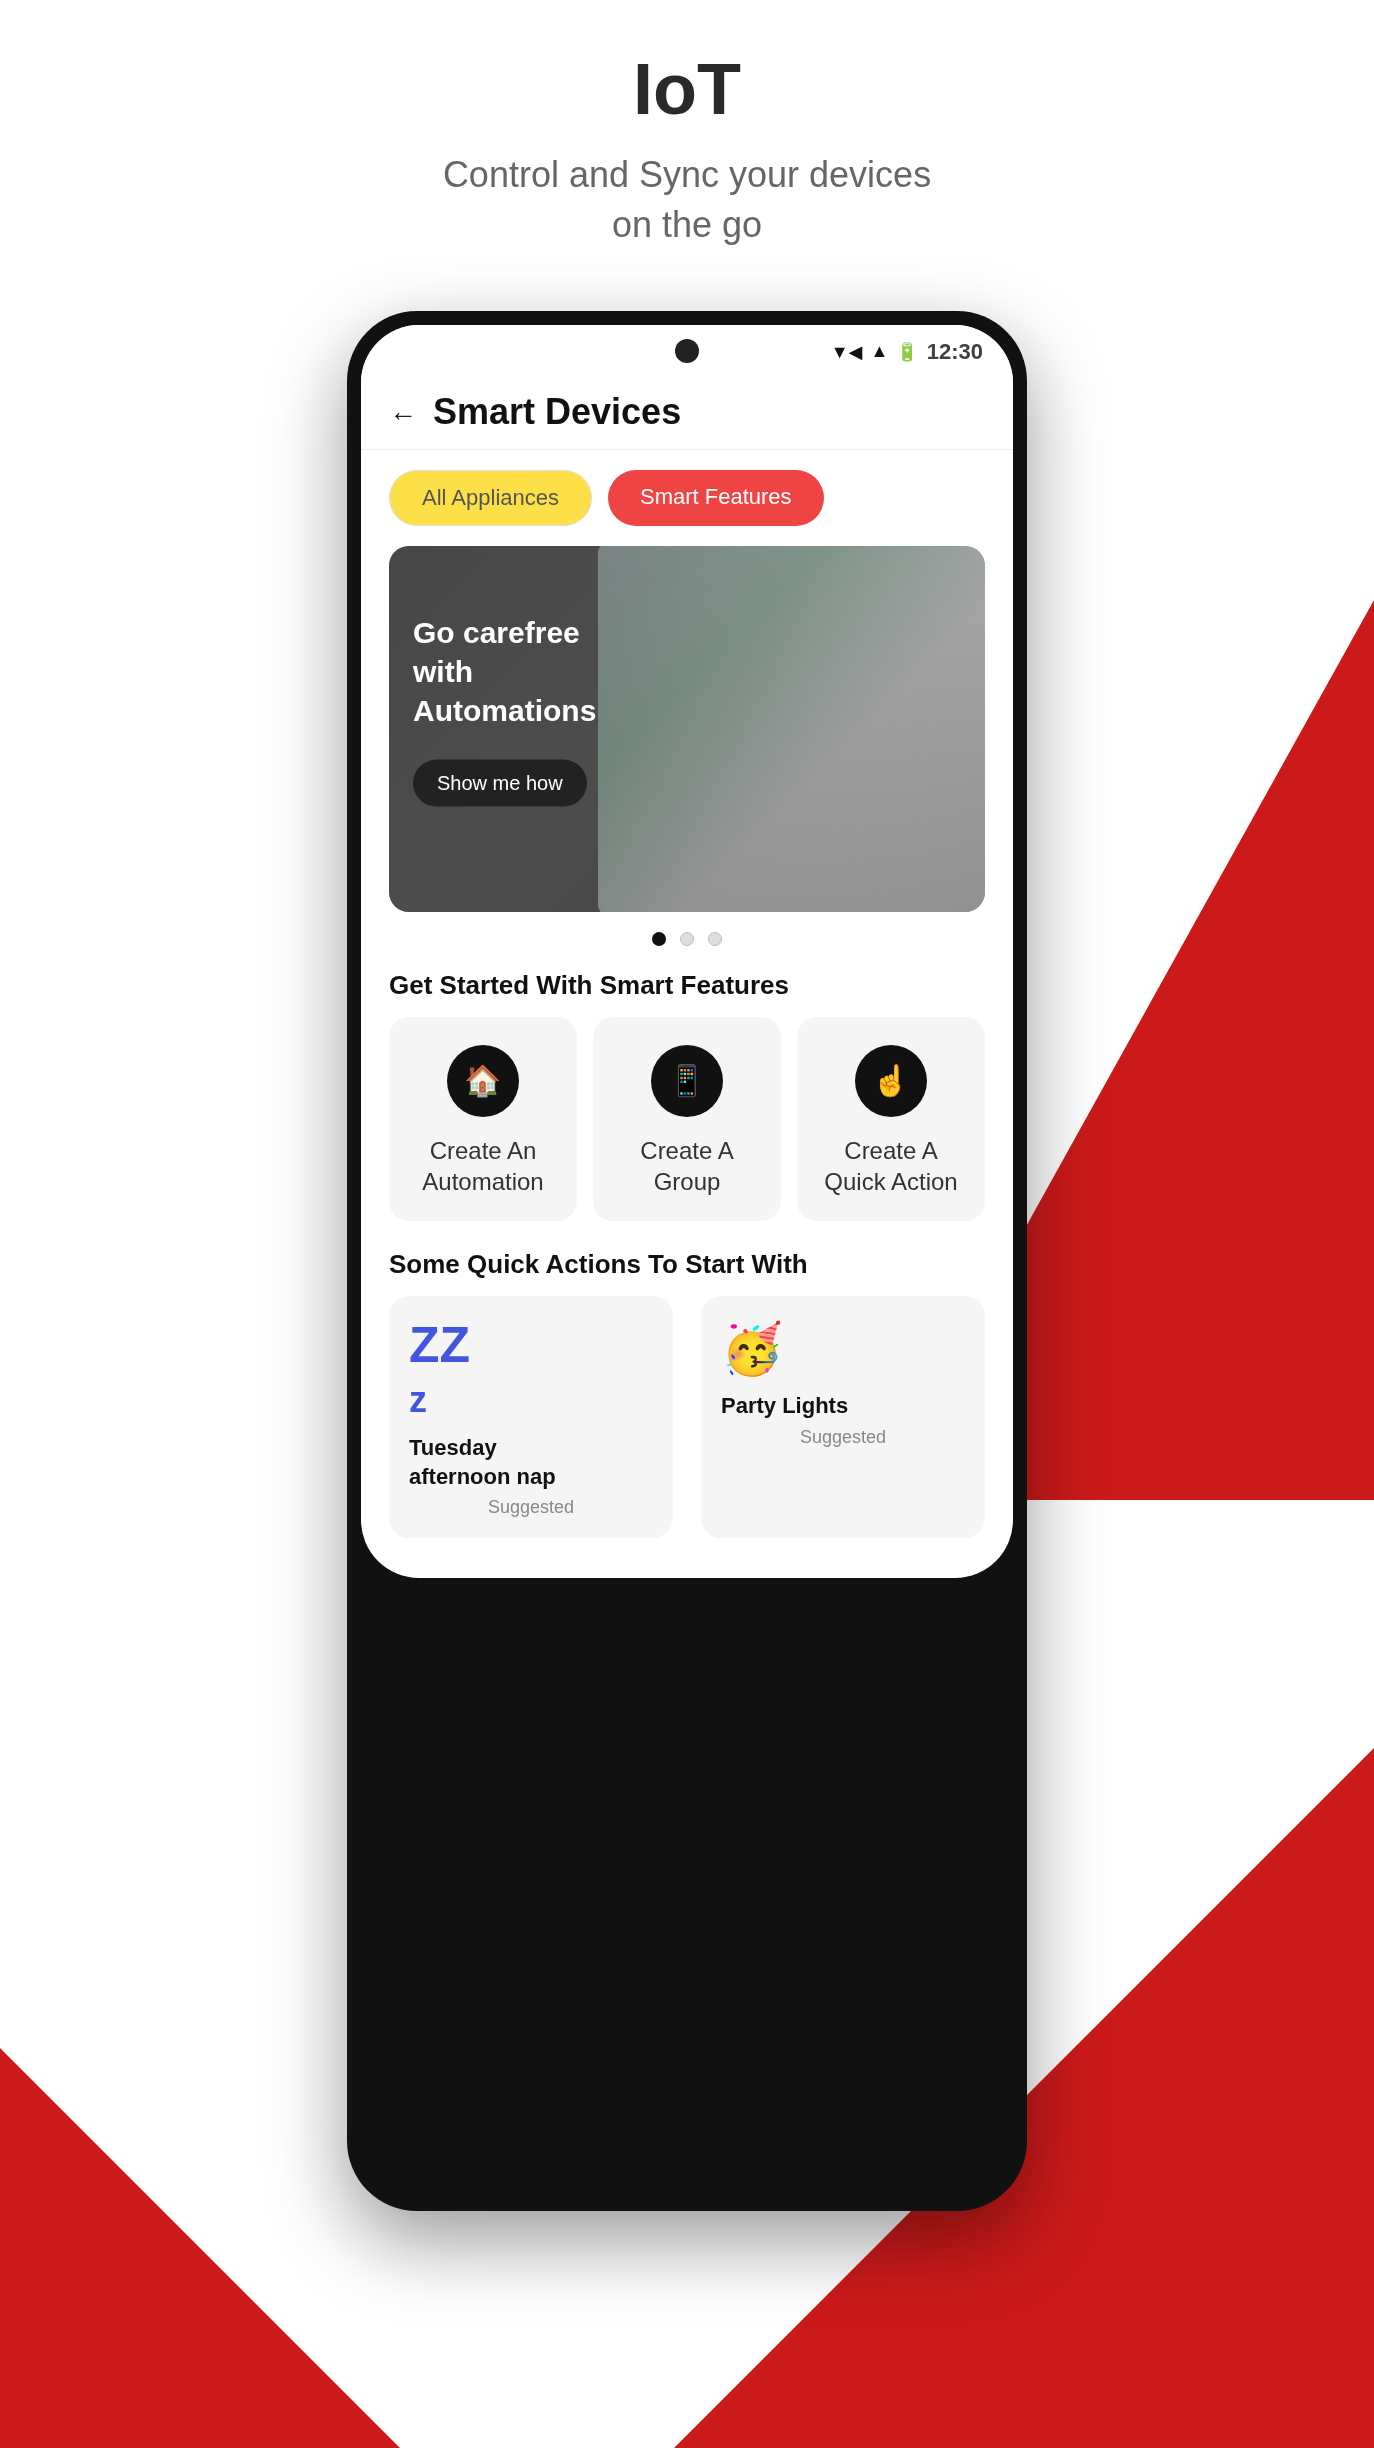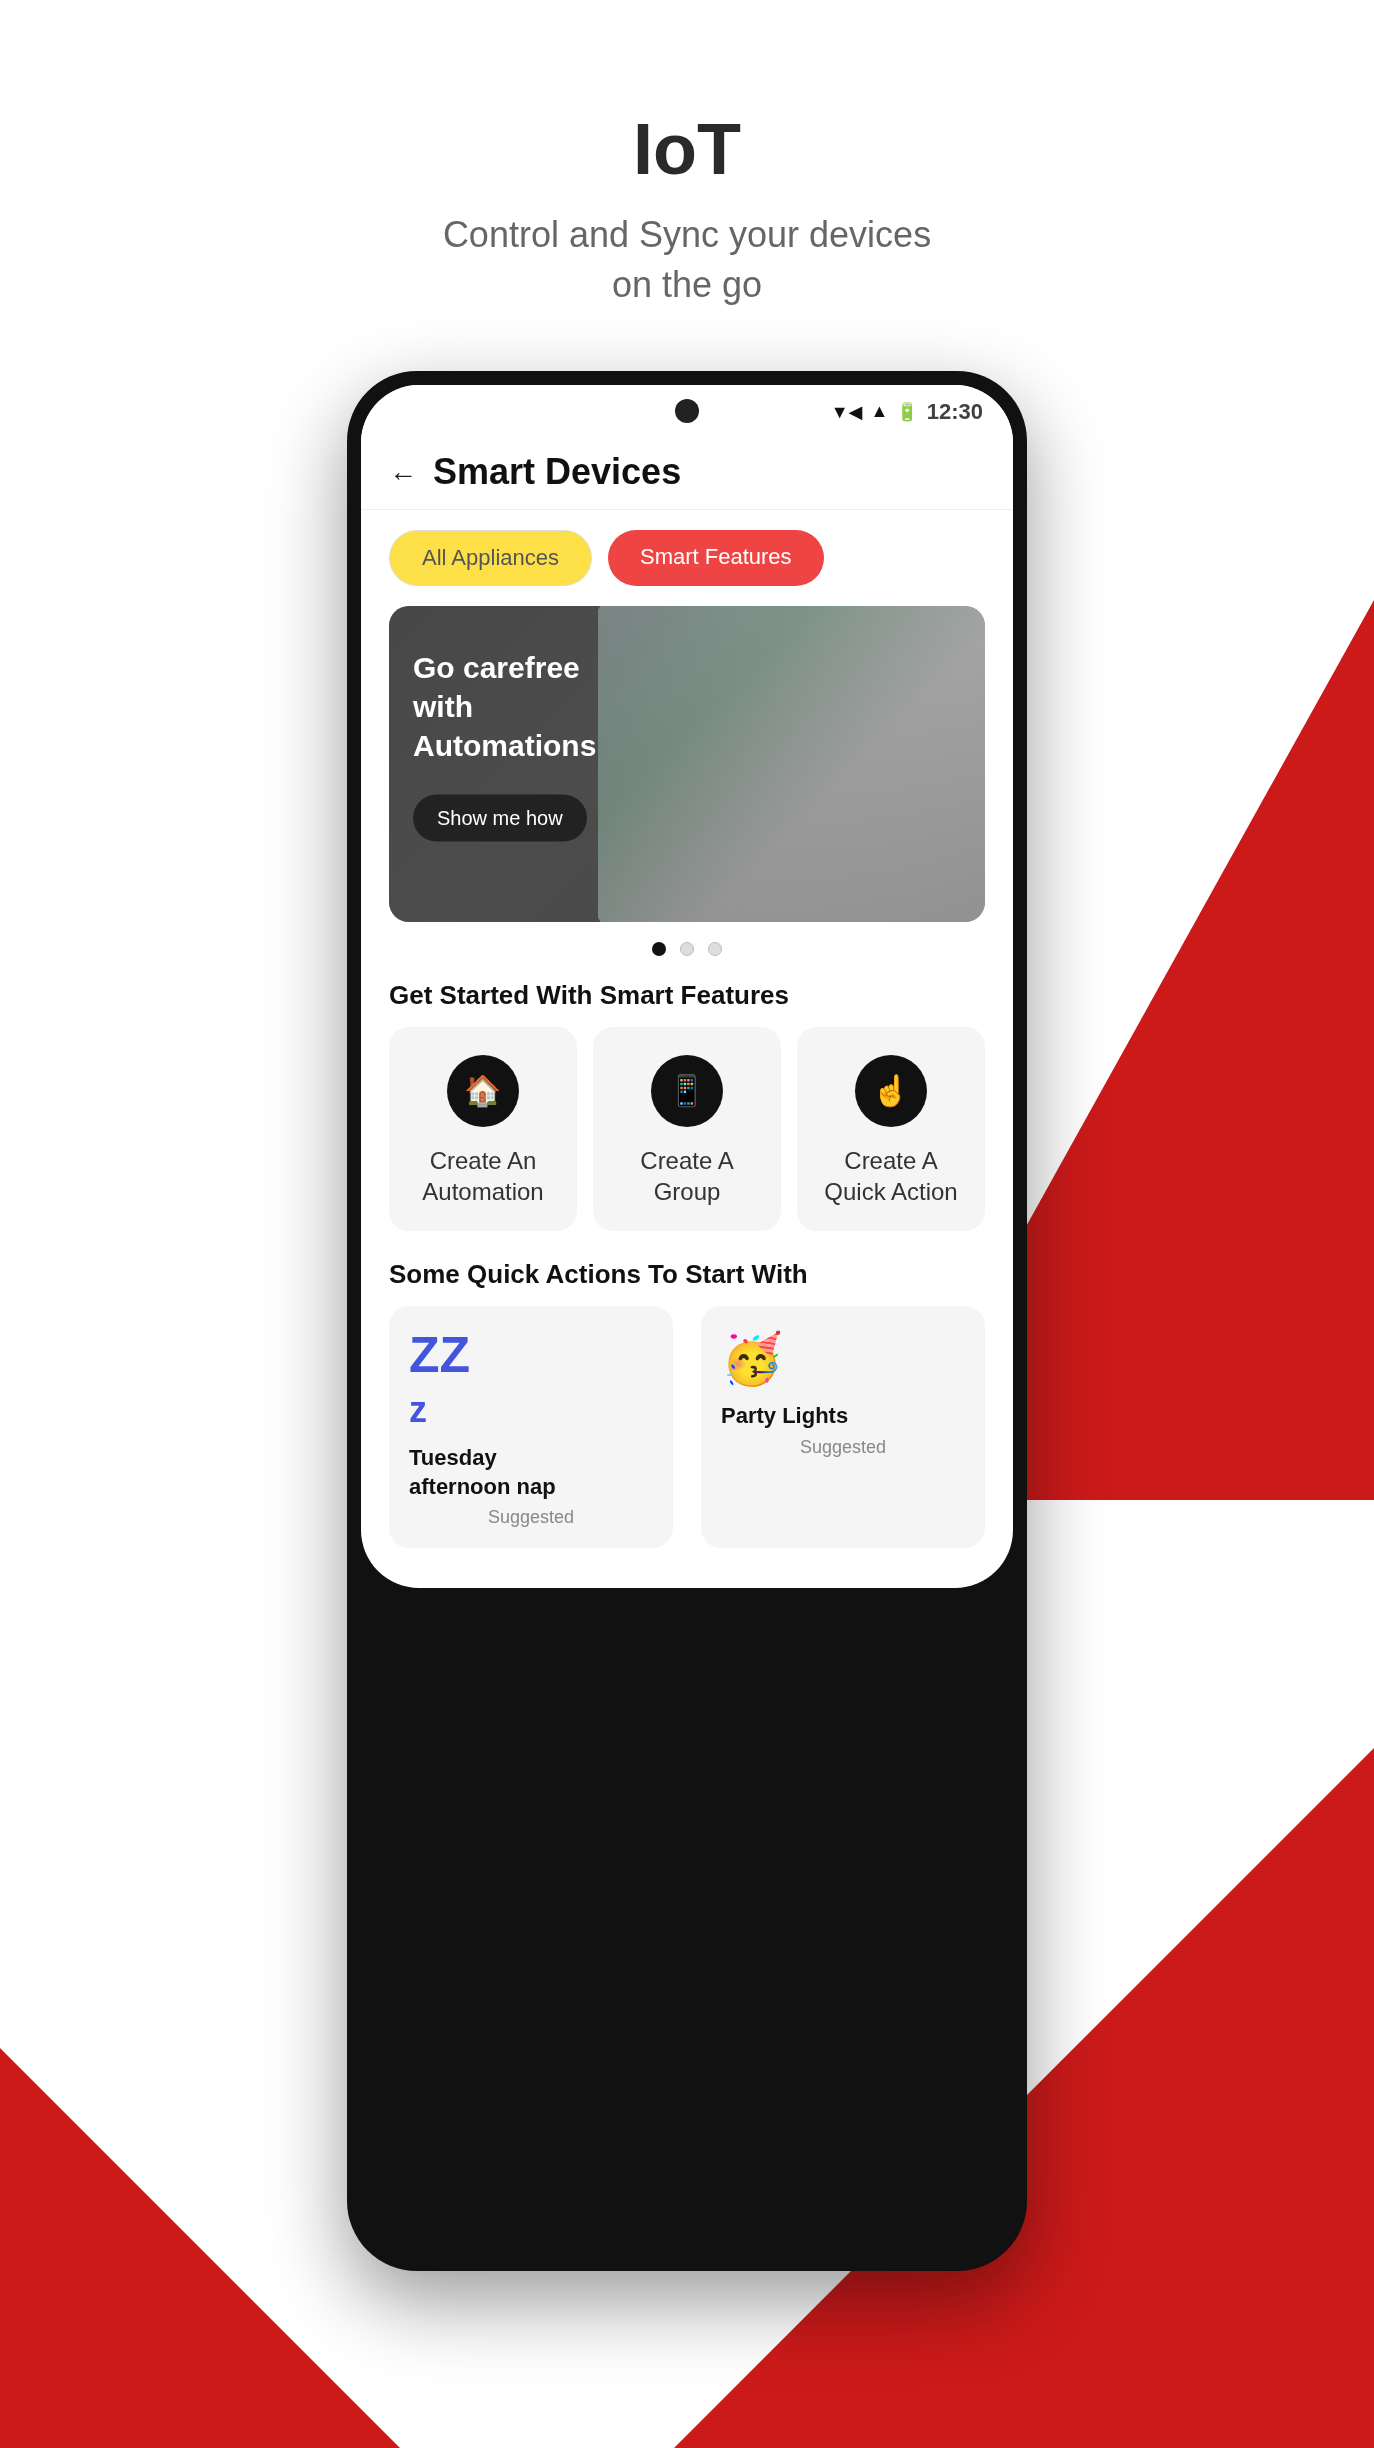--- a/index.html
+++ b/index.html
@@ -45,21 +45,21 @@
       background: #cc1a1a;
       clip-path: polygon(0 100%, 100% 100%, 0 0);
       z-index: 0;
     }
 
     
     .page-header {
       position: relative;
       z-index: 1;
       text-align: center;
-      padding-top: 108px;
+      padding-top: 48px;
       padding-bottom: 40px;
     }
 
     .page-title {
       font-size: 72px;
       font-weight: 700;
       color: #2a2a2a;
       margin-bottom: 20px;
     }
 
@@ -184,21 +184,21 @@
       background: #ef4444;
       color: #fff;
     }
 
     
     .banner-container {
       margin: 0 28px 20px 28px;
       border-radius: 20px;
       overflow: hidden;
       position: relative;
-      height: 316px;
+      height: 366px;
       background: linear-gradient(135deg, #888 0%, #aaa 40%, #777 100%);
     }
 
     .banner-image-bg {
       position: absolute;
       inset: 0;
       background: linear-gradient(to right, rgba(60,60,60,0.85) 35%, rgba(60,60,60,0.2) 100%);
     }
 
     

